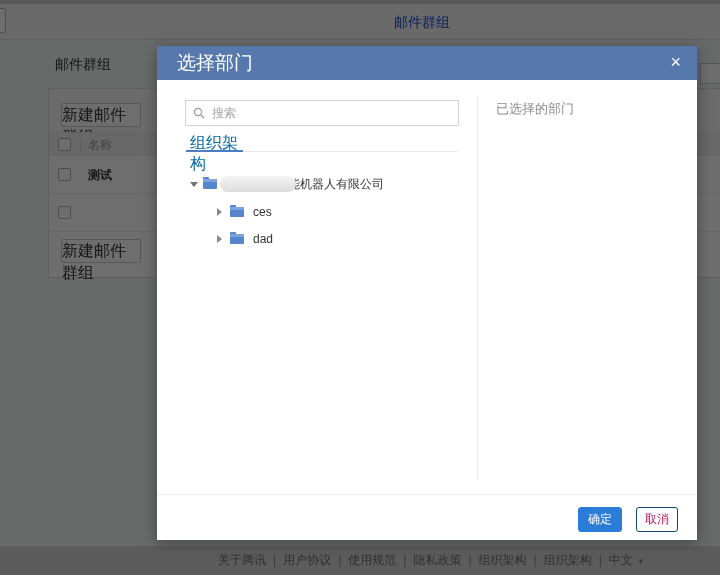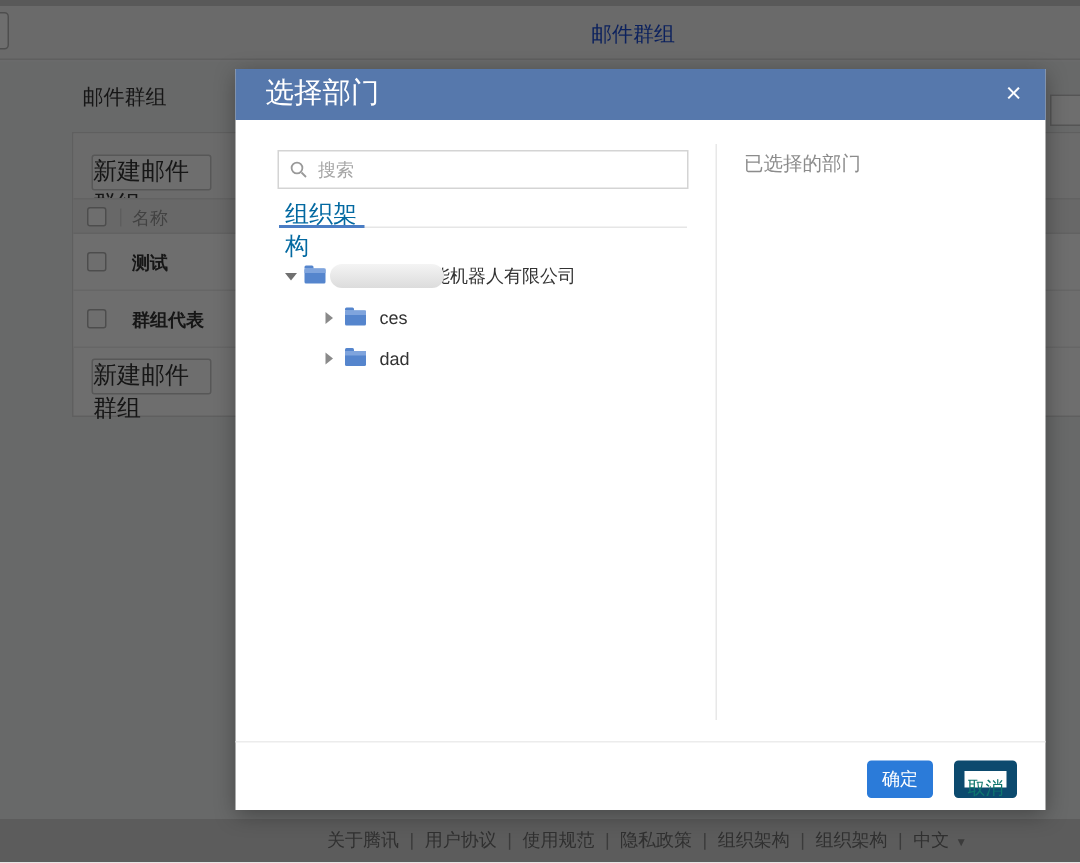--- a/index.html
+++ b/index.html
@@ -65,21 +65,21 @@
   .folder::after{content:"";position:absolute;left:0;top:0;width:14px;height:3px;background:#7fa4dd;}
   .root .folder{left:46px;top:8px;}
   .c1 .folder,.c2 .folder{left:73px;top:8px;}
   .root-label{position:absolute;left:63px;top:0;line-height:26px;padding-left:68px;white-space:nowrap;}
   .censor-blob{position:absolute;left:63px;top:5px;width:76px;height:16px;border-radius:8px;background:linear-gradient(#f4f4f4,#dcdcdc);}
   .child-label{position:absolute;left:96px;top:0;line-height:26px;}
   .v-divider{position:absolute;left:320px;top:50px;width:1px;height:384px;background:#e8e8e8;}
   .selected-title{position:absolute;left:339px;top:54px;font-size:13px;color:#8c8c8c;}
   .modal-footer-line{position:absolute;left:0;top:448px;width:540px;height:1px;background:#ececec;}
   .btn-confirm{position:absolute;left:421px;top:461px;width:44px;height:25px;background:#2b7bd9;border:1px solid #2b7bd9;border-radius:3px;color:#fff;font-size:12px;text-align:center;line-height:23px;cursor:pointer;}
-  .btn-cancel{position:absolute;left:479px;top:461px;width:42px;height:25px;background:#fff;border:7px solid #0c4a6e;border-radius:3px;color:#0f766e;font-size:12px;text-align:center;line-height:23px;cursor:pointer;}
+  .btn-cancel{position:absolute;left:479px;top:461px;width:42px;height:25px;background:#fff;border:1px solid #0c4a6e;border-radius:3px;color:#be185d;font-size:12px;text-align:center;line-height:23px;cursor:pointer;}
 </style>
 </head>
 <body>
 
 <div class="stage">
 
   <div class="top-strip"></div>
   <div class="page-header">
     <div class="page-title">邮件群组</div>
     <div class="partial-btn"></div>
@@ -98,21 +98,20 @@
         <div class="colsep"></div>
         <div class="col-name">名称</div>
       </div>
 
       <div class="trow r1">
         <div class="cbx"></div>
         <div class="col-name">测试</div>
       </div>
       <div class="trow r2">
         <div class="cbx"></div>
-        <div class="col-name">群组代表</div>
       </div>
 
       <div class="btn-new b2">新建邮件群组</div>
     </div>
   </div>
 
   <div class="page-footer">
     <div class="footer-links">
       <span class="lnk">关于腾讯</span><span class="sep">|</span><span class="lnk">用户协议</span><span class="sep">|</span><span class="lnk">使用规范</span><span class="sep">|</span><span class="lnk">隐私政策</span><span class="sep">|</span><span class="lnk">组织架构</span><span class="sep">|</span><span class="lnk">组织架构</span><span class="sep">|</span><span class="lnk">中文</span><span class="lang-arrow">▼</span>
     </div>

